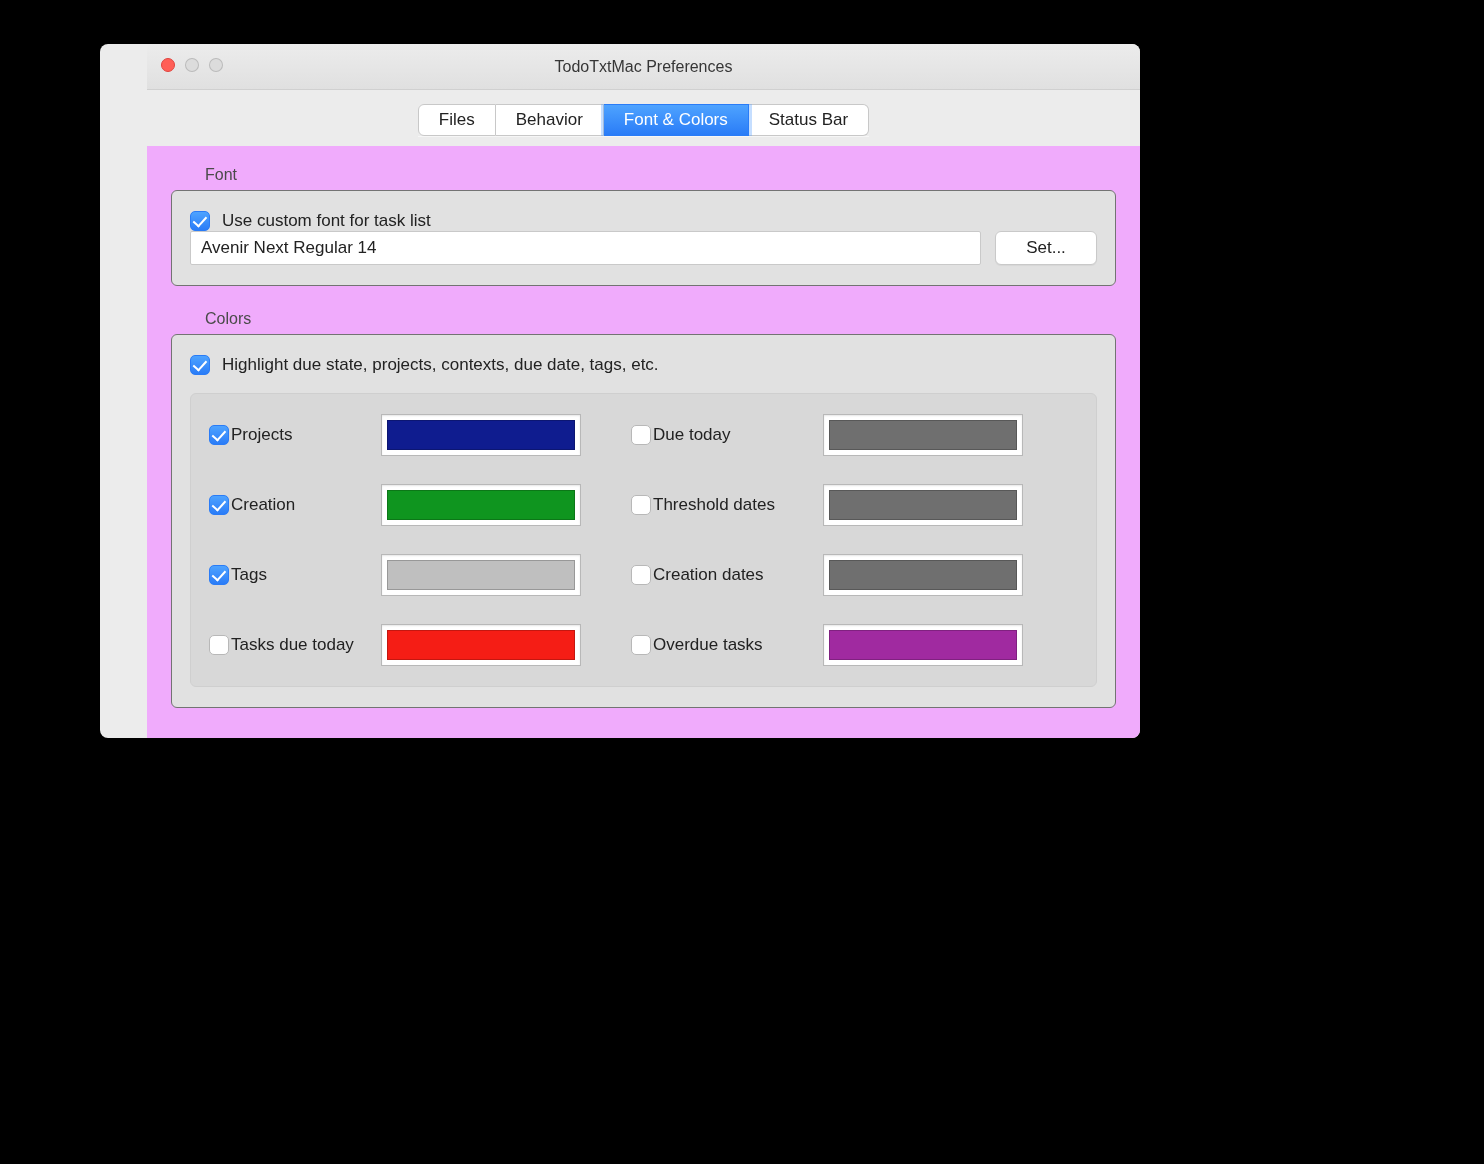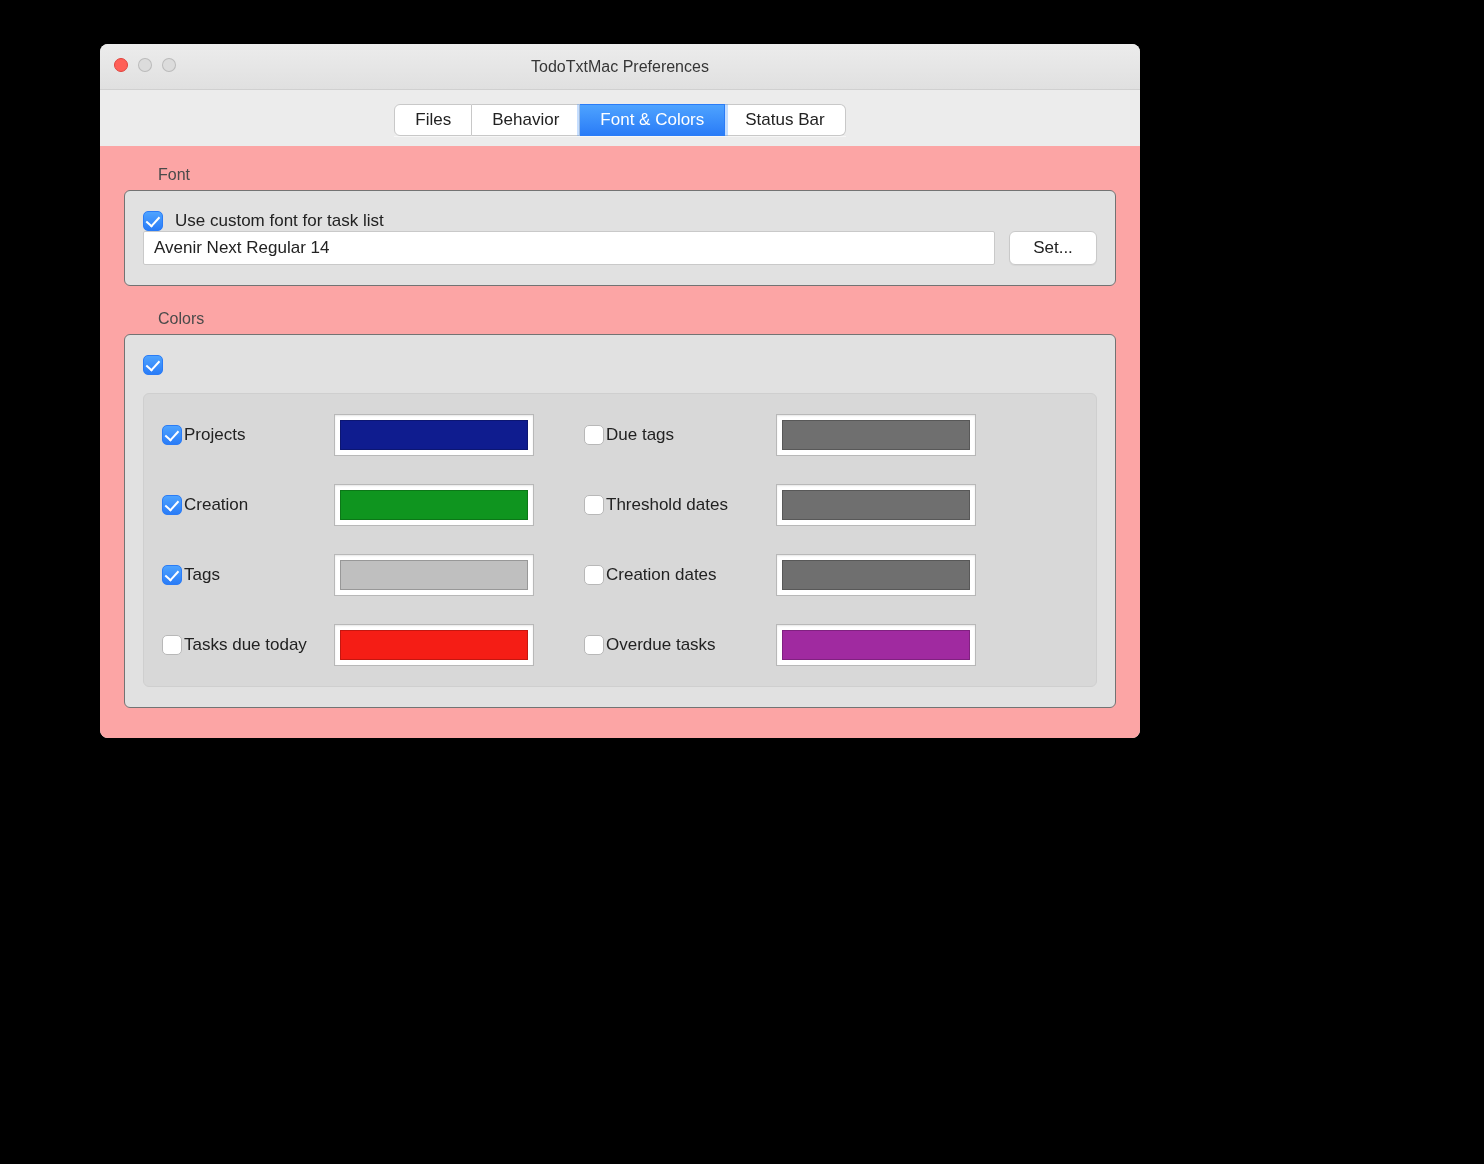--- a/index.html
+++ b/index.html
@@ -14,20 +14,21 @@
   }
   .window {
     position: absolute;
     left: 100px;
     top: 44px;
     width: 1040px;
     background: #ececec;
     border-radius: 8px;
     box-shadow: 0 25px 60px rgba(0,0,0,0.6), 0 0 0 1px rgba(0,0,0,0.25);
     overflow: hidden;
+    padding-left: 47px;
   }
   .titlebar {
     height: 46px;
     background: linear-gradient(#ececec, #e0e0e0);
     border-bottom: 1px solid #d0d0d0;
     position: relative;
     display: flex;
     align-items: center;
     justify-content: center;
   }
@@ -77,21 +78,21 @@
   .seg-item.active {
     background: linear-gradient(#4ea3ff, #2a7cf7);
     color: #fff;
     border-color: #2a7cf7;
     box-shadow: 0 0 0 3px rgba(90,160,255,0.35);
     position: relative;
     z-index: 2;
   }
   .content {
     padding: 10px 24px 30px 24px;
-    background: #fca5a5;
+    background: #f0abfc;
   }
   .group-label {
     font-size: 16px;
     color: #4a4a4a;
     margin: 10px 0 6px 34px;
   }
   .group-box {
     background: #e1e1e1;
     border: 1px solid #737373;
     border-radius: 6px;
@@ -137,21 +138,21 @@
   .font-field {
     flex: 1;
     background: #fff;
     border: 1px solid #c9c9c9;
     border-radius: 2px;
     padding: 6px 10px;
     font-size: 17px;
     color: #222;
   }
   .set-btn {
-    width: 88px;
+    width: 102px;
     background: #fff;
     border: 1px solid #c9c9c9;
     border-radius: 6px;
     font-size: 17px;
     color: #222;
     display: flex;
     align-items: center;
     justify-content: center;
     box-shadow: 0 1px 1px rgba(0,0,0,0.05);
   }
@@ -219,33 +220,34 @@
         <div class="set-btn">Set...</div>
       </div>
     </div>
 
     <div style="height:14px"></div>
 
     <div class="group-label">Colors</div>
     <div class="group-box">
       <div class="row">
         <span class="checkbox checked"></span>
+        <span class="cb-label">Highlight due state, projects, contexts, due date, tags, etc.</span>
       </div>
 
       <div class="colors-inner">
         <div class="color-grid">
 
           <span class="checkbox checked"></span>
           <span class="cb-label">Projects</span>
           <div class="color-well">
               <div class="color-swatch" style="background:#0f1c8f"></div>
             </div>
           <span class="spacer"></span>
           <span class="checkbox"></span>
-          <span class="cb-label">Due tags</span>
+          <span class="cb-label">Due today</span>
           <div class="color-well">
               <div class="color-swatch" style="background:#6f6f6f"></div>
             </div>
 
           <span class="checkbox checked"></span>
           <span class="cb-label">Creation</span>
           <div class="color-well">
               <div class="color-swatch" style="background:#0f951f"></div>
             </div>
           <span class="spacer"></span>

